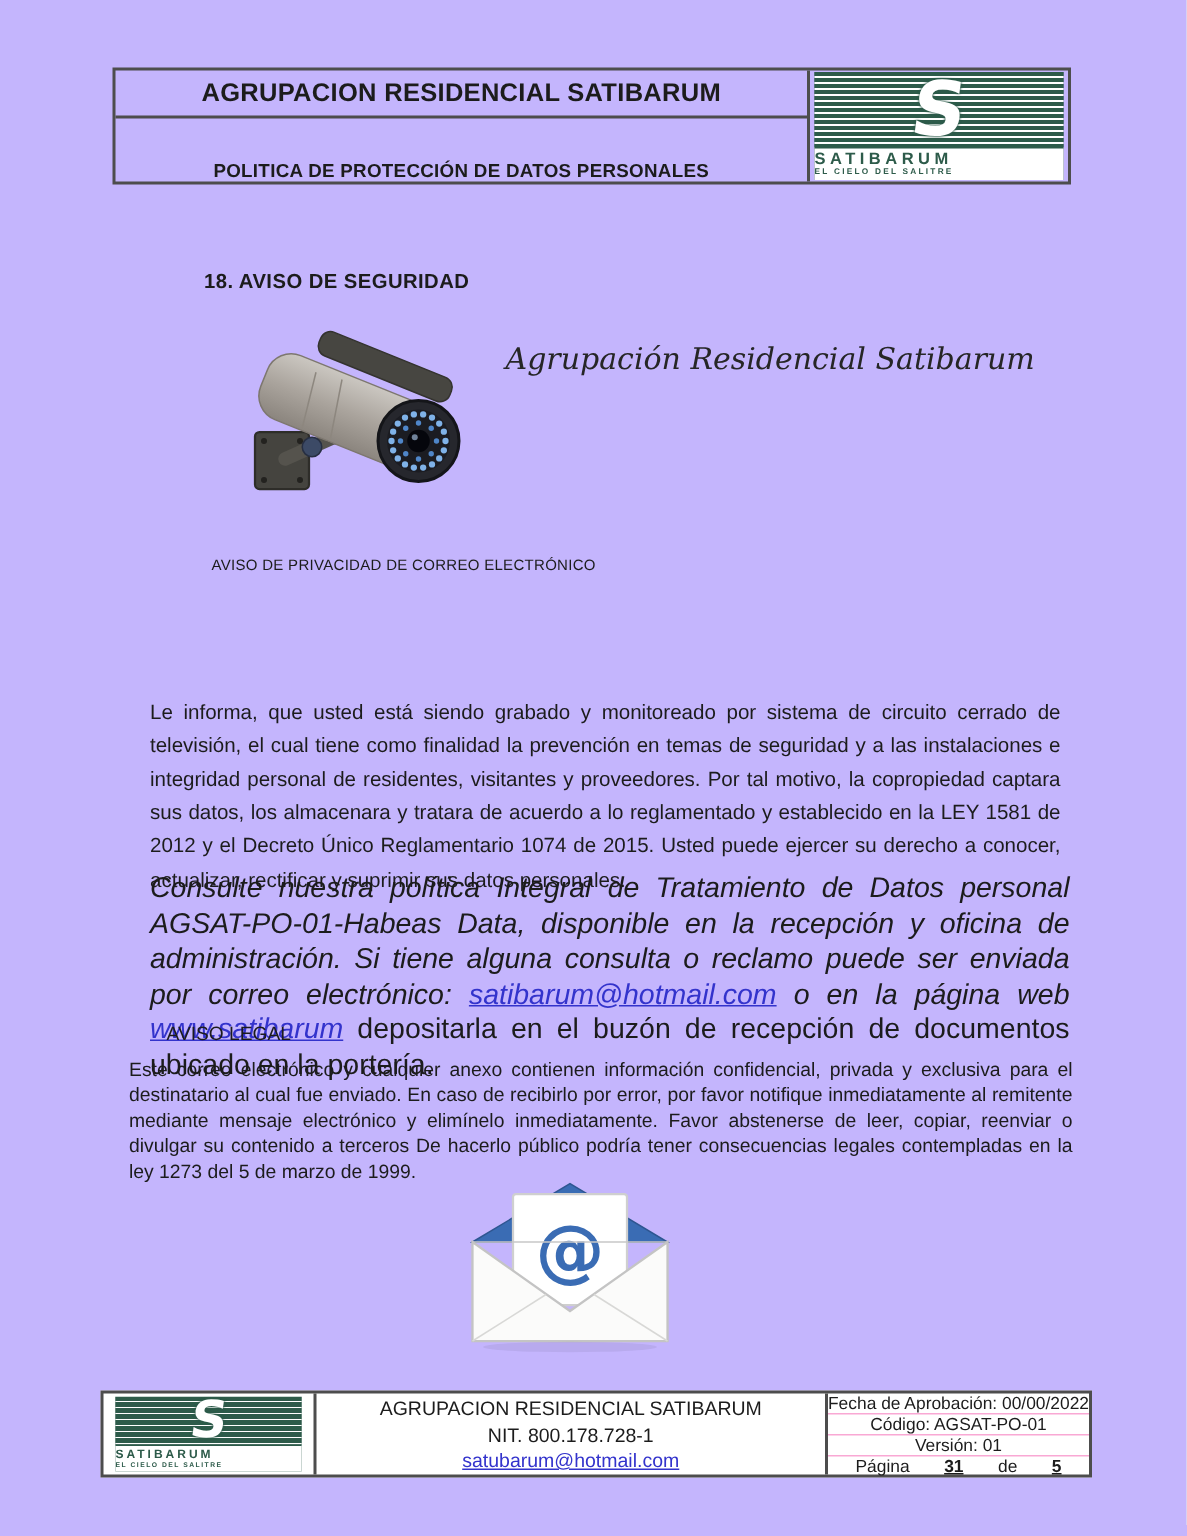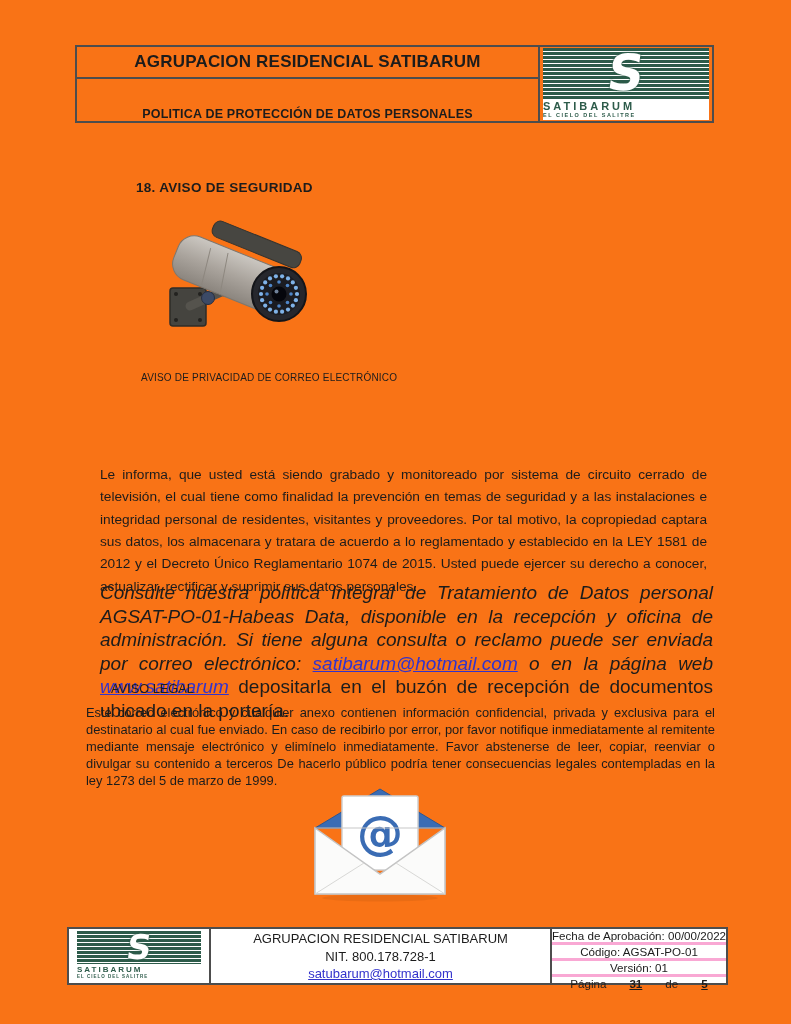--- a/index.html
+++ b/index.html
@@ -1,17 +1,17 @@
 <!DOCTYPE html>
 <html><head>
 <meta charset="utf-8">
 <style>
   html,body{margin:0;padding:0;background:#e8e8e8;}
   .page{
-    position:relative;width:791px;height:1024px;background:#f97316;
+    position:relative;width:791px;height:1024px;background:#c4b5fd;
     font-family:"Liberation Sans", sans-serif;color:#1c1c1c;margin:0 auto;
     overflow:hidden;
   }
   
   .header-table{
     position:absolute;left:75px;top:45px;width:639px;height:78px;
     border:2px solid #4d4d4d;display:flex;box-sizing:border-box;
   }
   .header-text-col{flex:1;display:flex;flex-direction:column;min-width:0;}
   .header-title-row{
@@ -76,21 +76,21 @@
     align-items:center;justify-content:center;
   }
   .footer-center-cell{
     flex:1;border-right:2px solid #4d4d4d;display:flex;flex-direction:column;
     align-items:center;justify-content:flex-start;padding-top:1px;
     font-size:13px;line-height:17.5px;text-align:center;
   }
   .footer-right-cell{width:174px;display:flex;flex-direction:column;font-size:11.6px;}
   .footer-right-row{
     flex:1;display:flex;align-items:center;justify-content:center;
-    border-bottom:3px solid #f9a8d4;white-space:nowrap;
+    border-bottom:1px solid #f9a8d4;white-space:nowrap;
   }
   .footer-right-row:last-child{border-bottom:none;gap:21px;}
   .bold{font-weight:bold;text-decoration:underline;}
   .page-ind span{padding:0 1px;}
 </style>
 </head>
 <body>
 
 <div class="page">
 
@@ -176,20 +176,21 @@
             <circle cx="-8.5" cy="-8.5" r="1.8"></circle>
           <circle cx="0" cy="-12" r="1.8"></circle>
             <circle cx="8.5" cy="-8.5" r="1.8"></circle>
         </g>
       </g>
 
       <circle cx="121" cy="84" r="7.5" fill="#05060c"></circle>
       <circle cx="118.5" cy="81.5" r="2" fill="#9db6d6" opacity="0.7"></circle>
     </svg>
   </div>
+  <div class="camera-caption">Agrupación Residencial Satibarum</div>
 
   <div class="privacy-heading">AVISO DE PRIVACIDAD DE CORREO ELECTRÓNICO</div>
 
   <p class="para para-privacy">Le informa, que usted está siendo grabado y monitoreado por sistema de circuito cerrado de televisión, el cual tiene como finalidad la prevención en temas de seguridad y a las instalaciones e integridad personal de residentes, visitantes y proveedores. Por tal motivo, la copropiedad captara sus datos, los almacenara y tratara de acuerdo a lo reglamentado y establecido en la LEY 1581 de 2012 y el Decreto Único Reglamentario 1074 de 2015. Usted puede ejercer su derecho a conocer, actualizar, rectificar y suprimir sus datos personales.</p>
 
   <p class="para para-consult"><span class="consult-italic">Consulte nuestra política Integral de Tratamiento de Datos personal AGSAT-PO-01-Habeas Data, disponible en la recepción y oficina de administración. Si tiene alguna consulta o reclamo puede ser enviada por correo electrónico: </span><span class="doc-link consult-italic">satibarum@hotmail.com</span><span class="consult-italic"> o en la página web </span><span class="doc-link consult-italic">www.satibarum</span><span> depositarla en el buzón de recepción de documentos ubicado en la portería.</span></p>
 
   <div class="legal-heading">AVISO LEGAL</div>
 
   <p class="para para-legal">Este correo electrónico y cualquier anexo contienen información confidencial, privada y exclusiva para el destinatario al cual fue enviado. En caso de recibirlo por error, por favor notifique inmediatamente al remitente mediante mensaje electrónico y elimínelo inmediatamente. Favor abstenerse de leer, copiar, reenviar o divulgar su contenido a terceros De hacerlo público podría tener consecuencias legales contempladas en la ley 1273 del 5 de marzo de 1999.</p>

